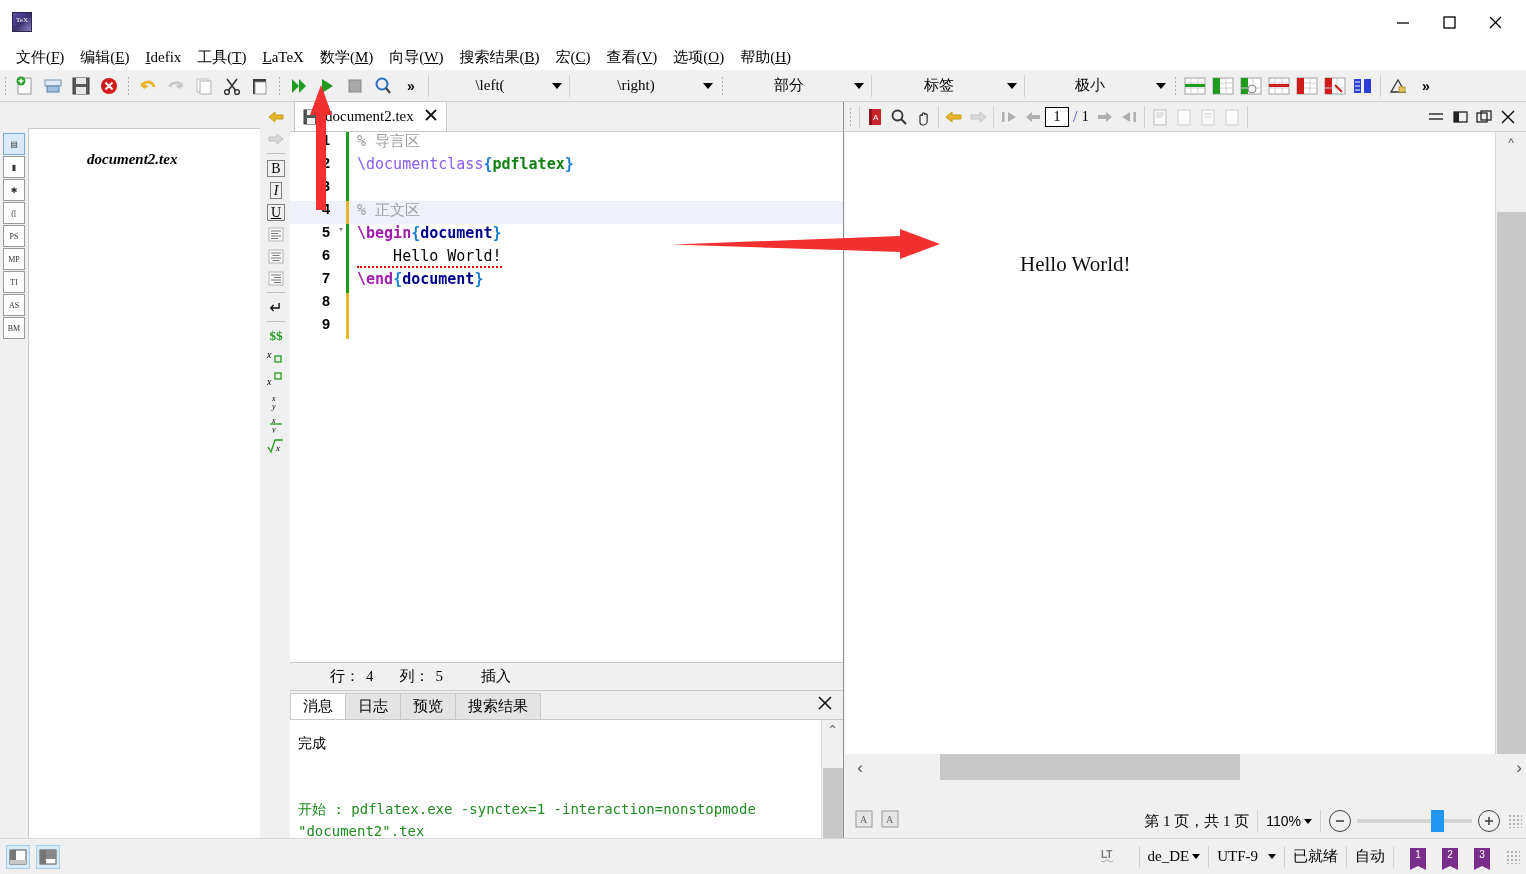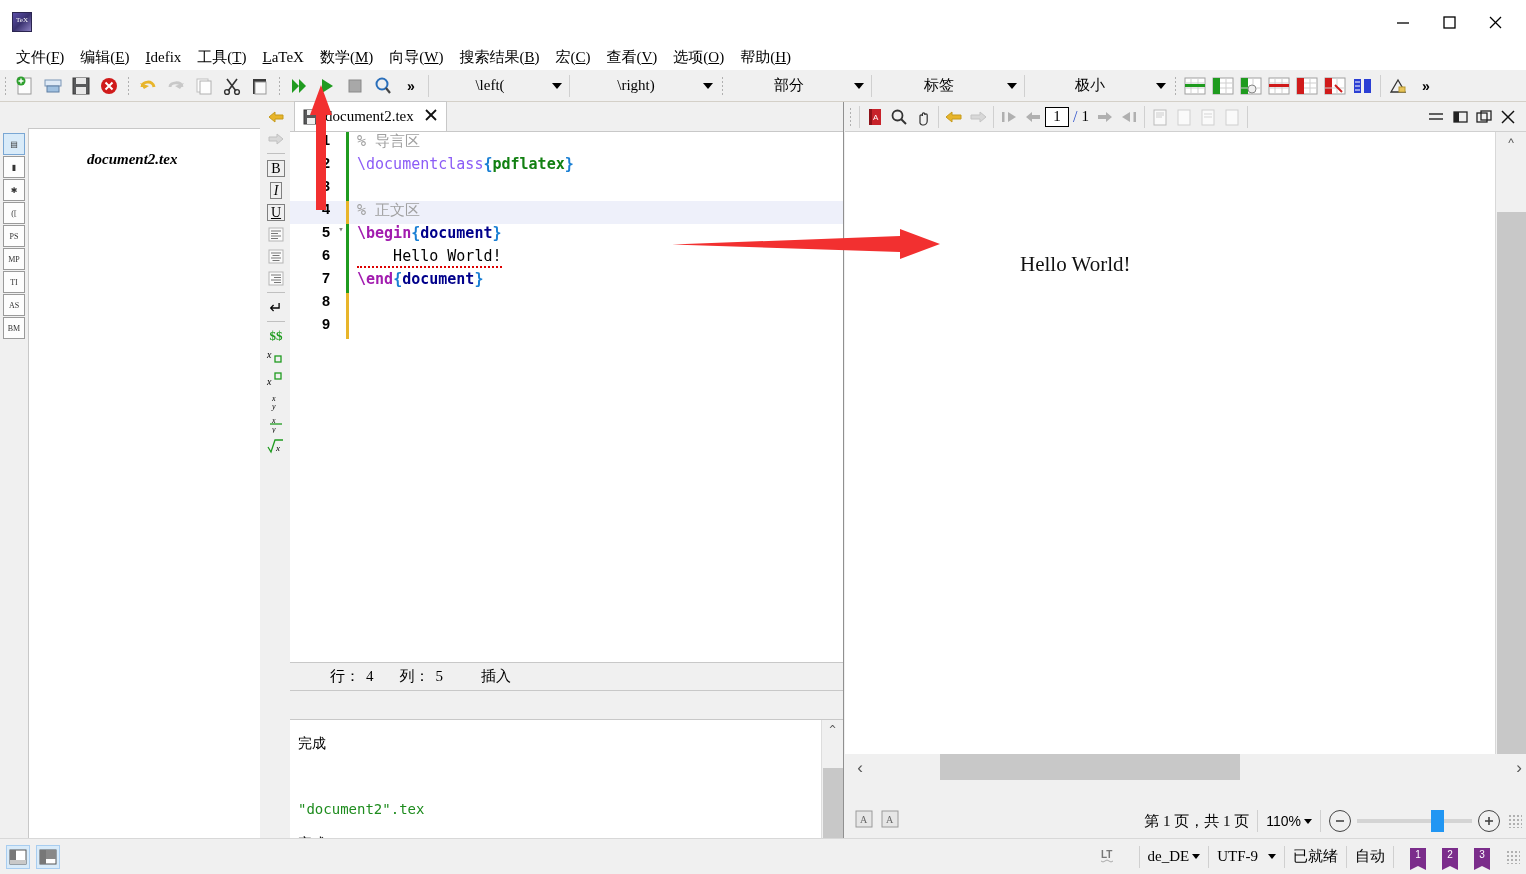--- a/index.html
+++ b/index.html
@@ -693,24 +693,37 @@
 
   <div id="ed-status">
     <span style="margin-left:40px">行：</span>
     <span>4</span>
     <span style="margin-left:20px">列：</span>
     <span>5</span>
     <span style="margin-left:32px">插入</span>
   </div>
 
   <div id="msgpanel">
+    <div id="msgtabs">
+      <div class="mtab sel">消息</div>
+      <div class="mtab">日志</div>
+      <div class="mtab">预览</div>
+      <div class="mtab">搜索结果</div>
+      <div id="msgclose">
+        <svg width="16" height="16">
+            <line x1="2" y1="2" x2="14" y2="14" stroke="#111" stroke-width="1.6"></line>
+            <line x1="14" y1="2" x2="2" y2="14" stroke="#111" stroke-width="1.6"></line>
+          </svg>
+      </div>
+    </div>
     <div id="msgbody">
       <div id="msgtext">
         <div class="m-blk">完成</div>
         <div class="m-gap"></div>
+        <div class="m-green">开始 : pdflatex.exe -synctex=1 -interaction=nonstopmode</div>
         <div class="m-green">"document2".tex</div>
         <div style="height:12px"></div>
         <div class="m-blk">完成</div>
       </div>
       <div style="position:absolute;right:0;top:0;width:22px;height:220px;background:#f0f0f0;border-left:1px solid #ddd">
         <div style="text-align:center;font-size:11px;color:#555;padding-top:3px">^</div>
         <div style="position:absolute;left:1px;top:48px;width:20px;height:150px;background:#c8c8c8"></div>
 
       </div>
     </div>

